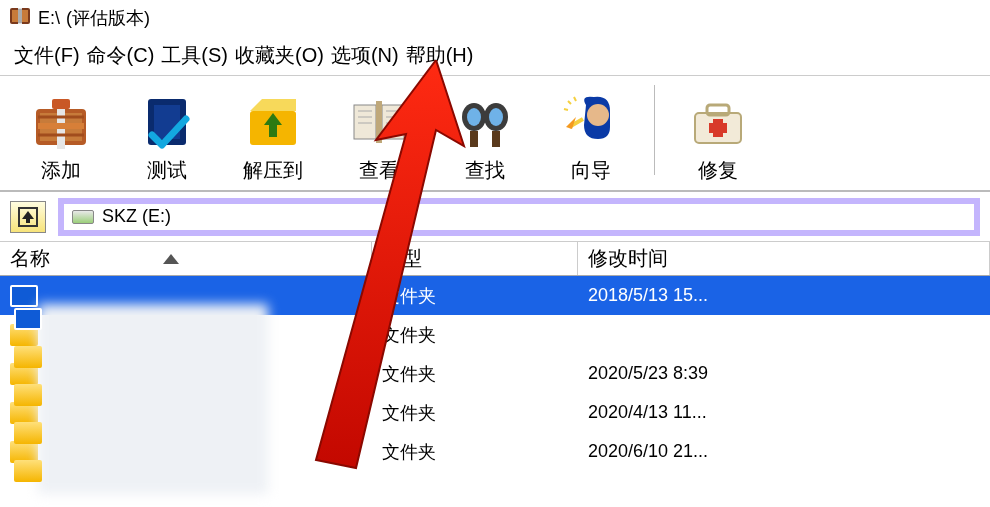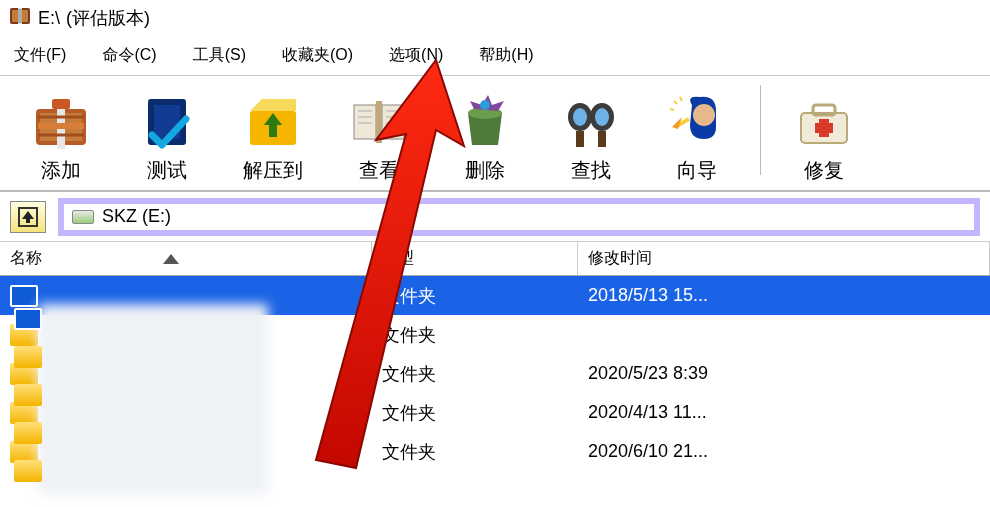--- a/index.html
+++ b/index.html
@@ -17,23 +17,23 @@
   .titlebar {
     display: flex;
     align-items: center;
     padding: 4px 8px;
     height: 36px;
     background: #fff;
   }
   .titlebar .icon { margin-right: 6px; }
   .menubar {
     display: flex;
-    gap: 36px;
+    gap: 7px;
     padding: 6px 14px;
-    font-size: 16px;
+    font-size: 20px;
     border-bottom: 1px solid #ccc;
     height: 40px;
     align-items: center;
   }
   .menuitem { cursor: default; }
   .toolbar {
     display: flex;
     padding: 6px 8px 2px 8px;
     border-bottom: 2px solid #bbb;
     height: 116px;
@@ -74,21 +74,21 @@
     padding:0 8px;
     gap:8px;
     background:#fff;
   }
   .drive-icon { width:22px; height:14px; background:linear-gradient(#e8e8e8,#9bcf7a); border:1px solid #888; border-radius:2px;}
   .columns {
     display:flex;
     height:34px;
     background:#fff;
     border-bottom:1px solid #aaa;
-    font-size:16px;
+    font-size:20px;
     align-items:center;
   }
   .col { padding:0 10px; border-right:1px solid #ccc; height:100%; display:flex; align-items:center; position:relative; }
   .col-name { width:372px; }
   .col-type { width:206px; }
   .col-date { flex:1; }
   .sort-arrow {
     position:absolute; left:44%; top:50%; transform:translateY(-50%);
     width:0;height:0;border-left:8px solid transparent;border-right:8px solid transparent;border-bottom:10px solid #555;
   }
@@ -195,31 +195,20 @@
       <svg width="62" height="62" viewBox="0 0 62 62">
         <rect x="6" y="14" width="22" height="34" fill="#efe8d8" stroke="#888"></rect>
         <rect x="34" y="14" width="22" height="34" fill="#efe8d8" stroke="#888"></rect>
         <rect x="28" y="10" width="6" height="42" fill="#bfa87a"></rect>
         <path d="M10 20h14M10 26h14M10 32h14M38 20h14M38 26h14M38 32h14" stroke="#aaa"></path>
       </svg>
     </span>
     <span class="tlabel">查看</span>
   </div>
 
-  <div class="tbtn">
-    <span class="ticon">
-      <svg width="62" height="62" viewBox="0 0 62 62">
-        <path d="M14 22h34l-4 32h-26z" fill="#4e7a3a"></path>
-        <ellipse cx="31" cy="22" rx="17" ry="6" fill="#6a9e4e"></ellipse>
-        <path d="M20 18l-4-8 12 4 6-10 4 10 12-4-6 10" fill="#7f4a9e"></path>
-        <circle cx="31" cy="14" r="5" fill="#2d9cd8"></circle>
-      </svg>
-    </span>
-    <span class="tlabel">删除</span>
-  </div>
 
   <div class="tbtn">
     <span class="ticon">
       <svg width="62" height="62" viewBox="0 0 62 62">
         <ellipse cx="20" cy="26" rx="12" ry="14" fill="#3c3c3c"></ellipse>
         <ellipse cx="42" cy="26" rx="12" ry="14" fill="#3c3c3c"></ellipse>
         <ellipse cx="20" cy="26" rx="7" ry="9" fill="#6fb2e8"></ellipse>
         <ellipse cx="42" cy="26" rx="7" ry="9" fill="#6fb2e8"></ellipse>
         <rect x="29" y="22" width="4" height="6" fill="#3c3c3c"></rect>
         <rect x="16" y="40" width="8" height="16" fill="#5a3a1c"></rect>

